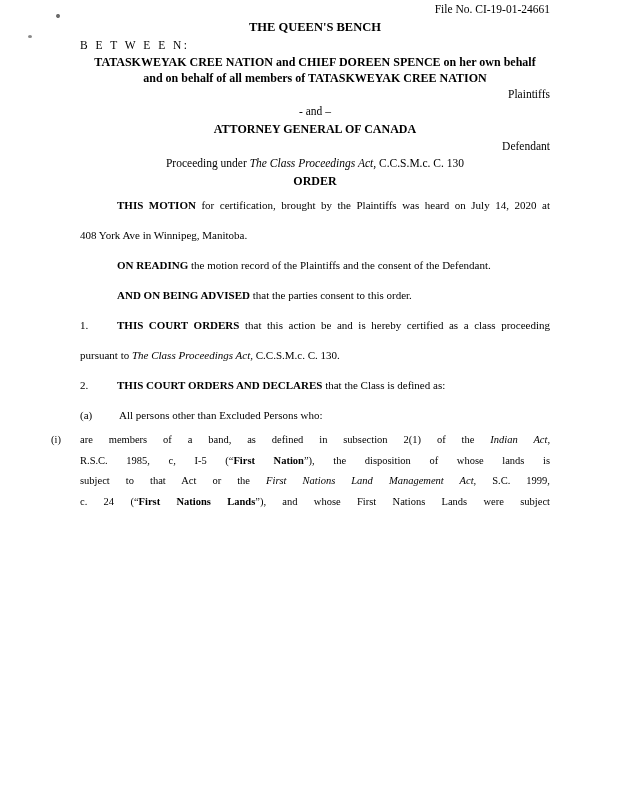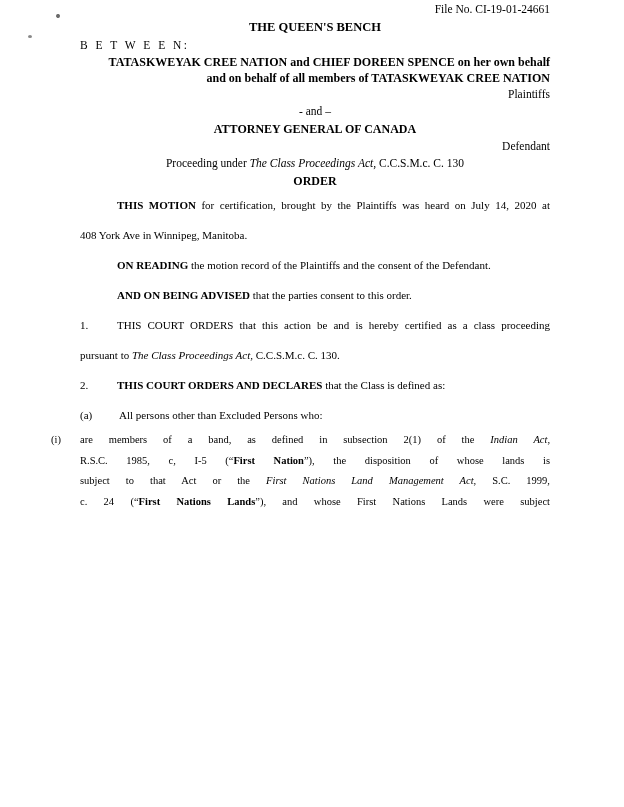--- a/index.html
+++ b/index.html
@@ -26,21 +26,21 @@
     position: absolute;
     left: 80px; top: 0;
     width: 470px;
   }
   .content p, .content div.block { margin: 0; padding: 0; }
 
   .file-no   { margin-top: 81px; font-size: 11.5px; line-height: 18px; text-align: right; }
   .court     { margin-top: 6px;  font-size: 12.5px; line-height: 18px; text-align: center; font-weight: bold; }
   .centre    { margin-top: 5px;  font-size: 12px;   line-height: 18px; text-align: center; font-weight: bold; }
   .between   { margin-top: 6px;  font-size: 11.5px; line-height: 18px; letter-spacing: 2.5px; }
-  .party     { margin-top: 11px; font-size: 12px;   line-height: 16px; text-align: right; font-weight: bold; }
+  .party     { margin-top: 11px; font-size: 12px;   line-height: 16px; text-align: center; font-weight: bold; }
   .role      { margin-top: 0;    font-size: 11.5px; line-height: 16px; text-align: right; }
   .separator { margin-top: 11px; font-size: 11.5px; line-height: 18px; text-align: center; }
   .def-name  { margin-top: 5px;  font-size: 12px;   line-height: 18px; text-align: center; font-weight: bold; }
   .def-role  { margin-top: 11px; font-size: 11.5px; line-height: 16px; text-align: right; }
   .proceeding{ margin-top: 7px;  font-size: 11.5px; line-height: 18px; text-align: center; }
   .order-title{ margin-top: 19px; font-size: 12px;  line-height: 18px; text-align: center; font-weight: bold; }
 
   .block { font-size: 11px; }
   .block .pline { line-height: 30px; }
   .pline.j { text-align: justify; text-align-last: justify; }
@@ -94,21 +94,21 @@
         <div class="pline"><span>408 York Ave in Winnipeg, Manitoba.</span></div>
       </div>
     <div class="block recital recital-reading">
         <div class="pline"><span style="font-weight: bold;">ON READING</span><span> the motion record of the Plaintiffs and the consent of the Defendant.</span></div>
       </div>
     <div class="block recital recital-advised">
         <div class="pline"><span style="font-weight: bold;">AND ON BEING ADVISED</span><span> that the parties consent to this order.</span></div>
       </div>
 
     <div class="block para-num para-num-1">
-        <div class="pline j"><span class="num">1.</span><span style="font-weight: normal; margin-top: 20px;">THIS COURT ORDERS</span><span> that this action be and is hereby certified as a class proceeding</span></div>
+        <div class="pline j"><span class="num">1.</span><span style="font-weight: bold; margin-top: 20px;">THIS COURT ORDERS</span><span> that this action be and is hereby certified as a class proceeding</span></div>
         <div class="pline"><span>pursuant to </span><span style="font-style: italic;">The Class Proceedings Act</span><span>, C.C.S.M.c. C. 130.</span></div>
       </div>
     <div class="block para-num para-num-2">
         <div class="pline"><span class="num">2.</span><span style="font-weight: bold;">THIS COURT ORDERS AND DECLARES</span><span> that the Class is defined as:</span></div>
       </div>
 
     <div class="block sub-a">
         <div class="pline"><span class="num">(a)</span><span>All persons other than Excluded Persons who:</span></div>
       </div>
     <div class="block sub-i">

